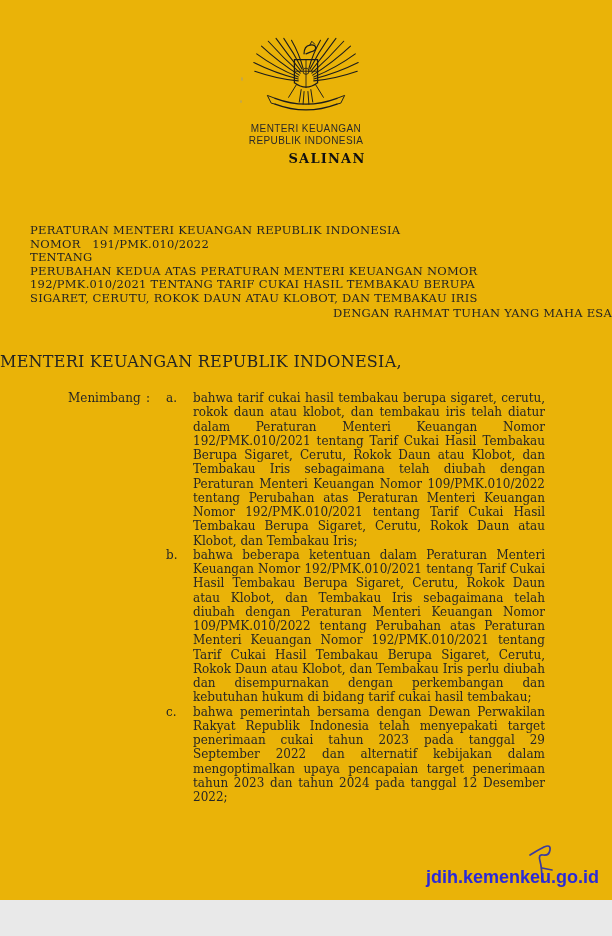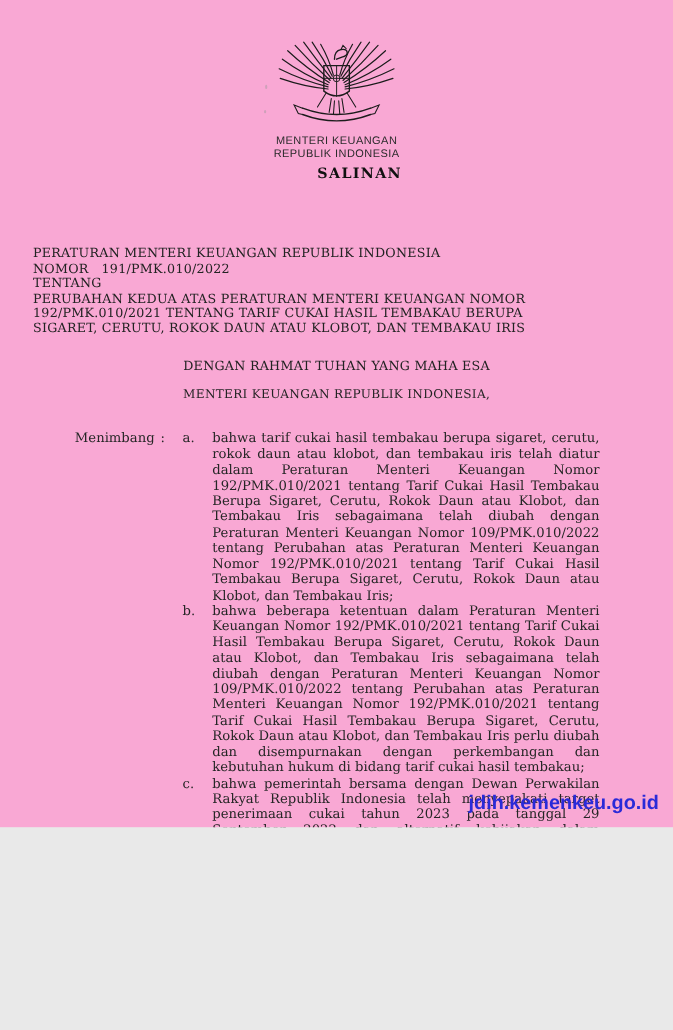--- a/index.html
+++ b/index.html
@@ -3,22 +3,22 @@
 <meta charset="utf-8">
 <style>
   html, body { margin: 0; padding: 0; }
   body {
     width: 612px; height: 936px;
     background: #e9e9e9;
     font-family: "DejaVu Serif", serif;
   }
   .page {
     position: relative;
-    width: 612px; height: 752px;
-    background: #f9a8d4;
+    width: 612px; height: 900px;
+    background: #eab308;
     overflow: hidden;
     color: #1f1f1f;
   }
 
   
   .header {
     position: absolute;
     top: 36px; left: 0; width: 100%;
     text-align: center;
   }
@@ -46,31 +46,31 @@
     top: 224px; left: 30px; right: 30px;
     text-align: left;
     font-size: 11.5px;
     line-height: 13.6px;
     letter-spacing: 0.25px;
     color: #232323;
   }
   .title-line { white-space: pre; }
   .invocation {
     position: absolute;
-    top: 325px; left: 0; width: 100%;
-    text-align: center;
+    top: 306px; left: 0; width: 100%;
+    text-align: right;
     font-size: 11.5px;
     letter-spacing: 0.25px;
     color: #232323;
   }
   .authority {
     position: absolute;
     top: 352px; left: 0; width: 100%;
-    text-align: center;
-    font-size: 11px;
+    text-align: left;
+    font-size: 16px;
     letter-spacing: 0.25px;
     color: #232323;
   }
 
   
   .considering {
     position: absolute;
     top: 391px; left: 68px; width: 477px;
     display: grid;
     grid-template-columns: 78px 20px 27px 1fr;

